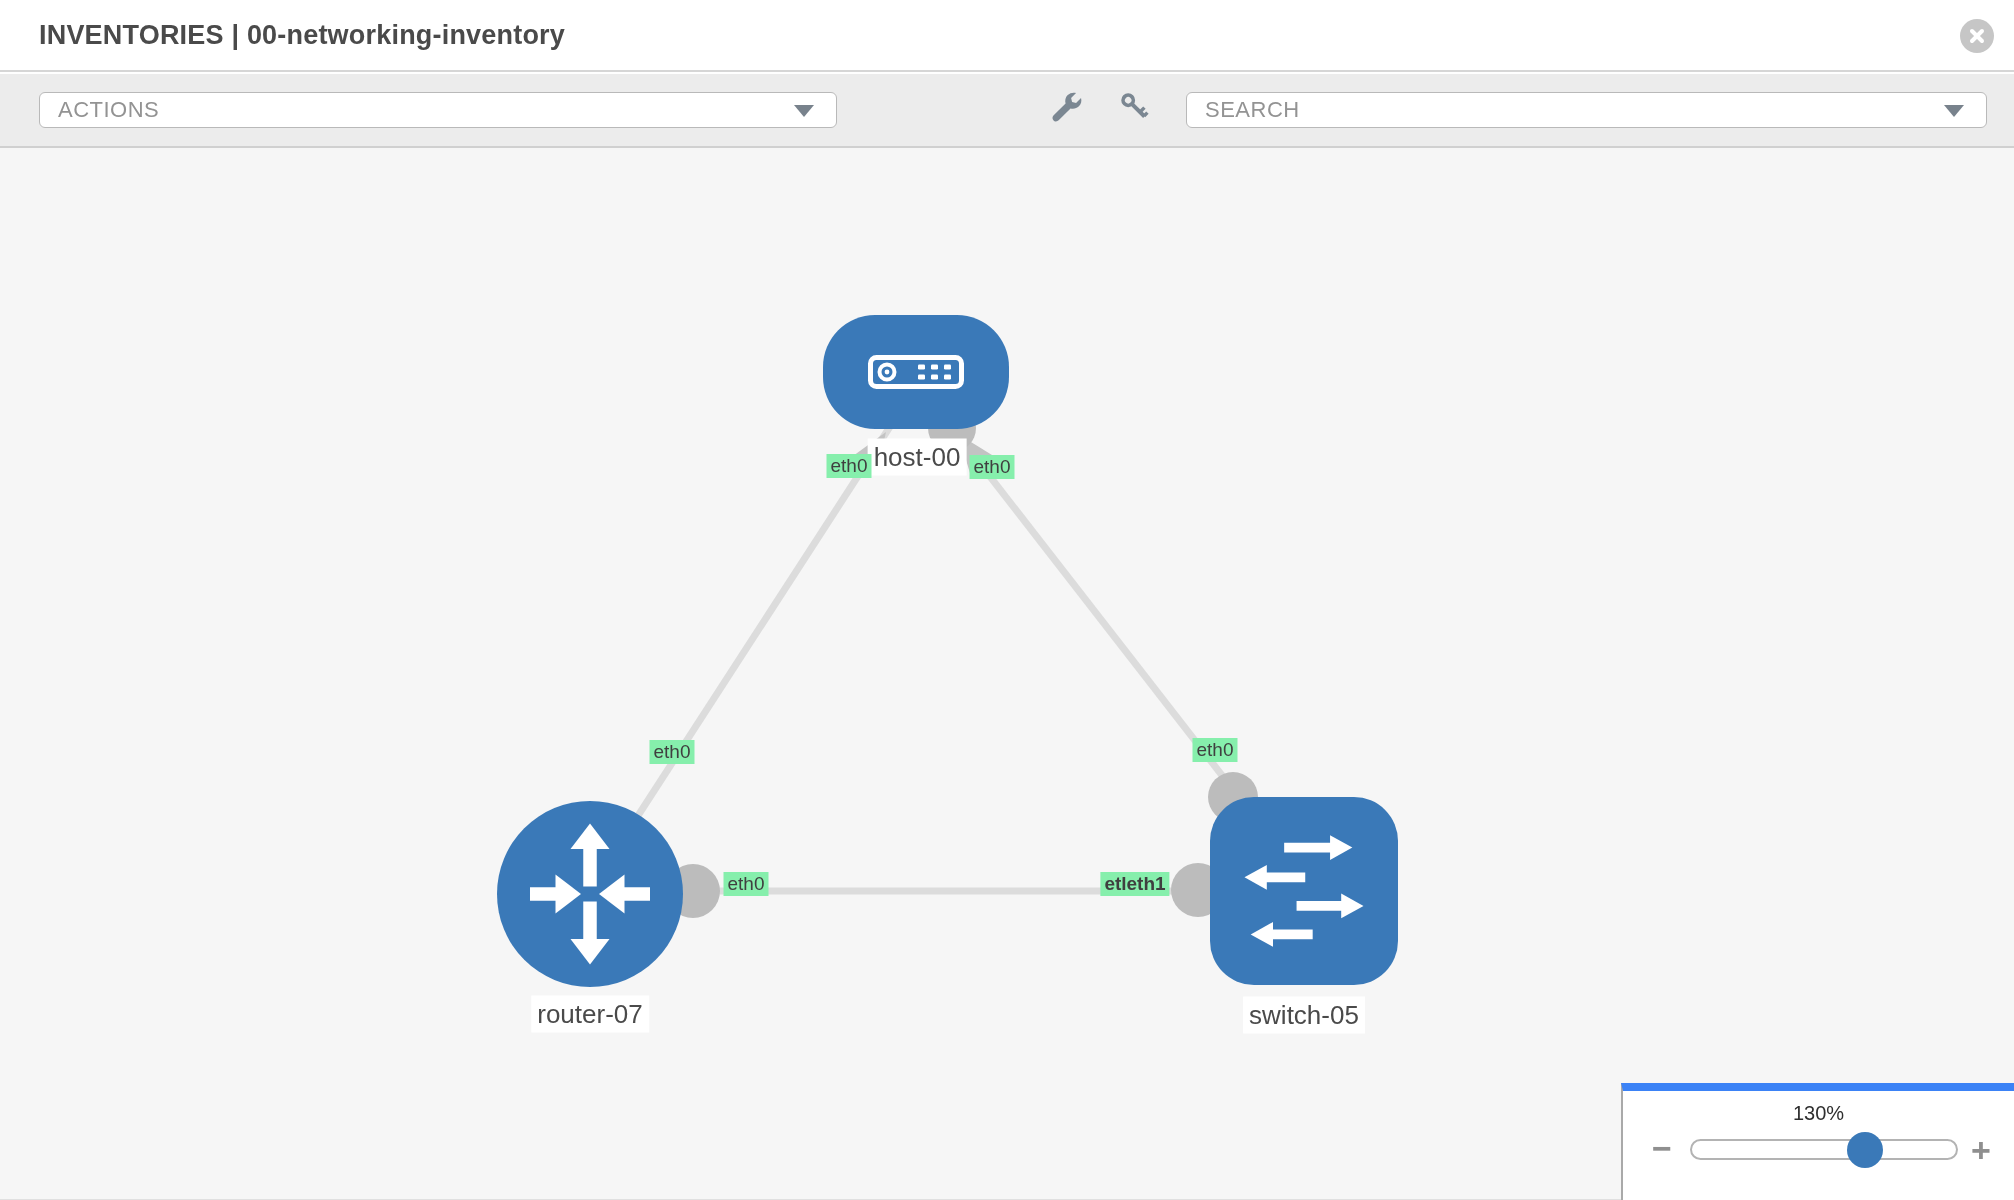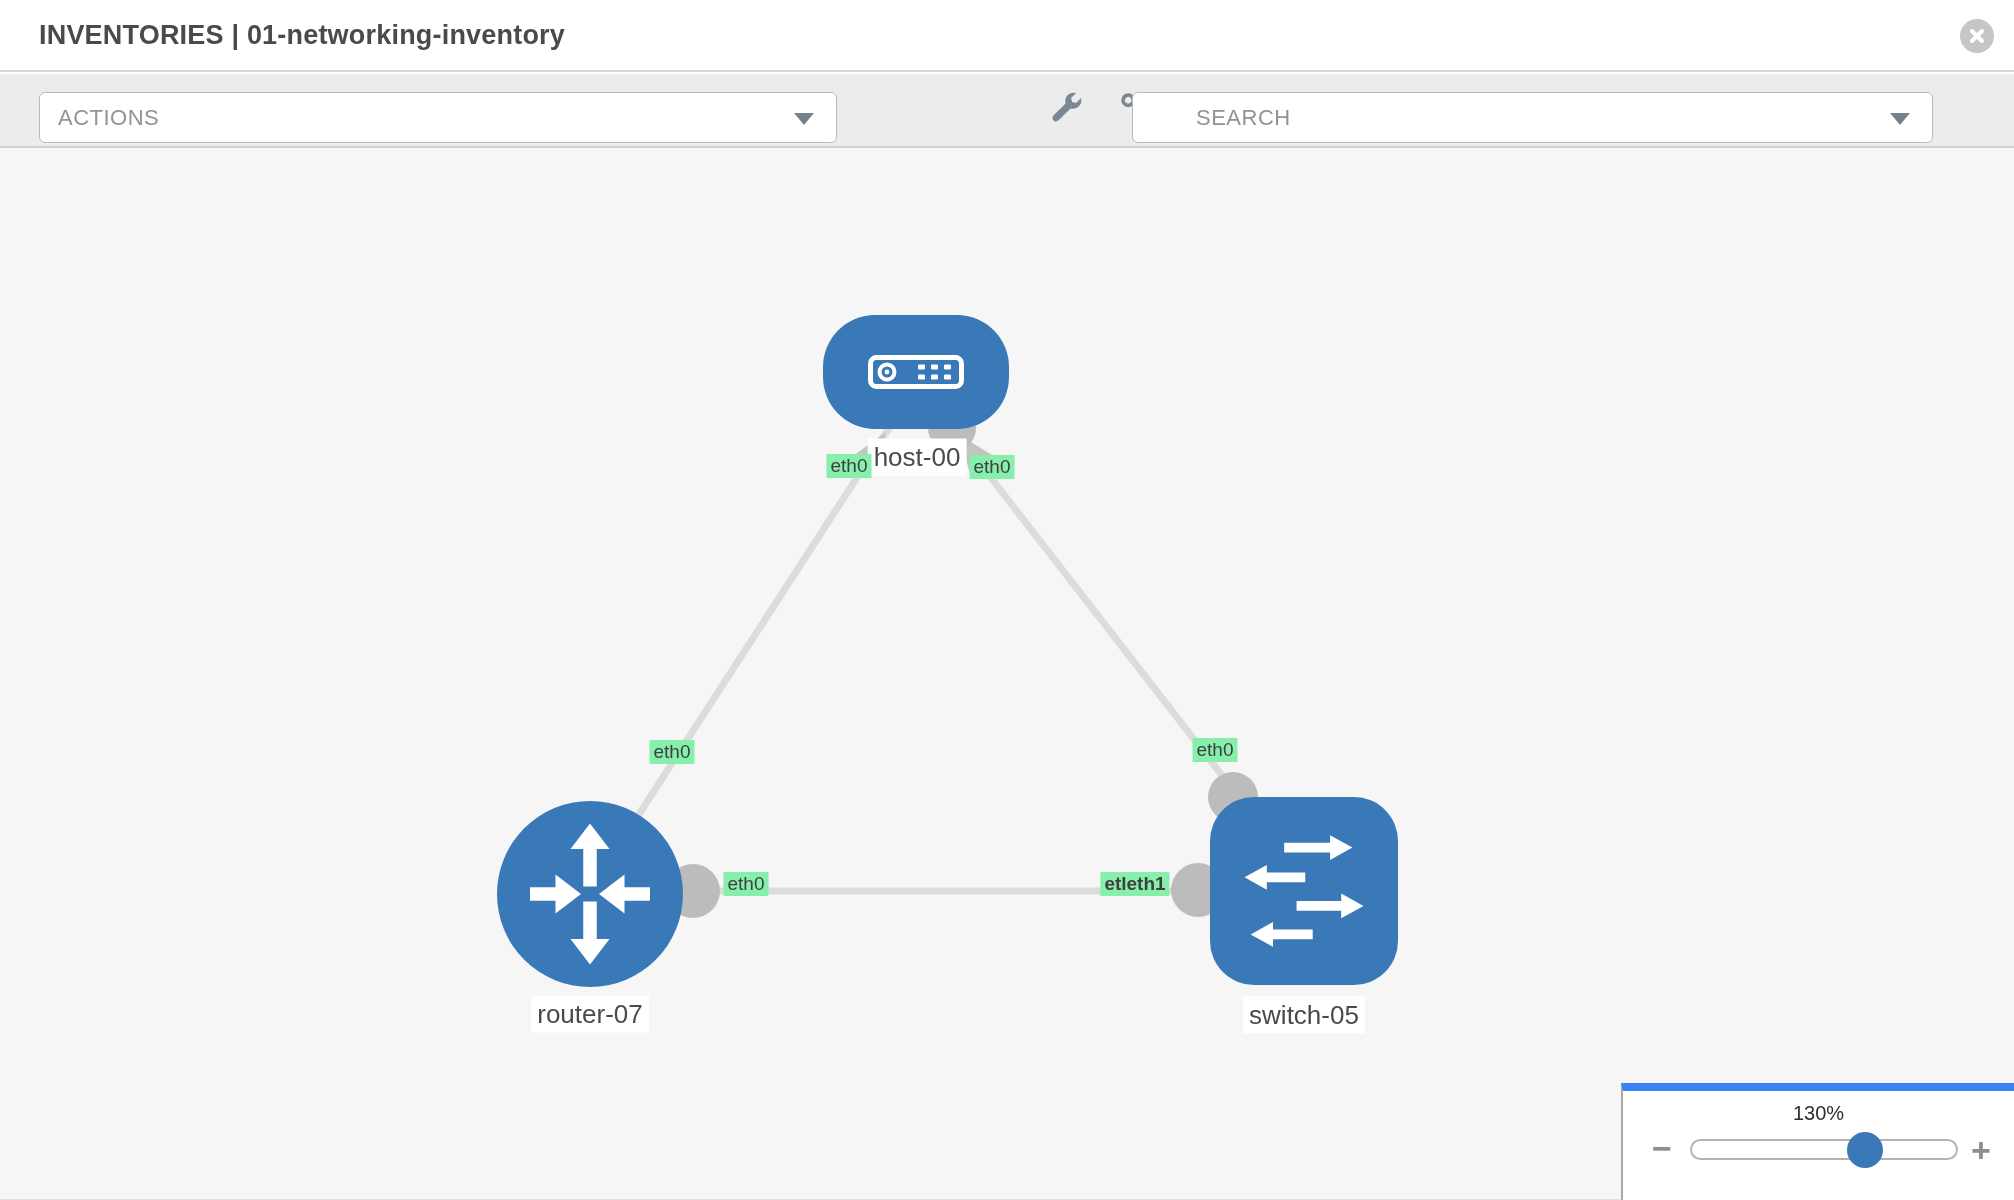--- a/index.html
+++ b/index.html
@@ -22,21 +22,21 @@
        border-bottom:2px solid #d6d6d6;}
   .hdr h1{position:absolute;left:39px;top:50%;transform:translateY(-50%);
           font-size:27px;font-weight:bold;color:#4a4a4a;letter-spacing:.2px;}
   .close-btn{position:absolute;right:20px;top:19px;width:34px;height:34px;border:none;
              border-radius:50%;background:#c6c6c6;cursor:pointer;display:flex;
              align-items:center;justify-content:center;padding:0;}
 
   
   .tbar{position:absolute;left:0;top:74px;width:100%;height:74px;background:var(--toolbar-bg);
         border-bottom:2px solid #d0d0d0;}
-  .select{position:absolute;top:18px;height:51px;background:#fff;border:1px solid #b9b9b9;
+  .select{position:absolute;top:18px;height:36px;background:#fff;border:1px solid #b9b9b9;
           border-radius:6px;display:flex;align-items:center;cursor:pointer;}
   .select .sel-txt{margin-left:18px;font-size:22px;color:var(--placeholder-gray);letter-spacing:.5px;}
   .caret{position:absolute;right:22px;top:50%;margin-top:-5px;width:0;height:0;
          border-left:10px solid transparent;border-right:10px solid transparent;
          border-top:12px solid #78828c;}
   .tool-btn{position:absolute;top:14px;width:40px;height:40px;border:none;background:transparent;
             cursor:pointer;padding:0;}
 
   
   .canvas{position:absolute;left:0;top:148px;width:2014px;height:1052px;background:var(--canvas-bg);
@@ -70,21 +70,21 @@
           border:2px solid #b3b3b3;border-radius:12px;cursor:pointer;}
   .zknob{position:absolute;left:155px;top:-9px;width:36px;height:36px;border-radius:50%;
          background:var(--node-blue);cursor:grab;}
 </style>
 </head>
 <body>
 
 <div class="app">
 
   <div class="hdr">
-    <h1>INVENTORIES | 01-networking-inventory</h1>
+    <h1>INVENTORIES | 00-networking-inventory</h1>
     <button class="close-btn">
       <svg width="18" height="18" viewBox="0 0 18 18">
         <line x1="4" y1="4" x2="14" y2="14" stroke="#fff" stroke-width="4" stroke-linecap="round"></line>
         <line x1="14" y1="4" x2="4" y2="14" stroke="#fff" stroke-width="4" stroke-linecap="round"></line>
       </svg>
     </button>
   </div>
 
   <div class="tbar">
     <div class="select" style="left:39px;width:798px;">
@@ -101,21 +101,21 @@
       <svg width="34" height="34" viewBox="0 0 24 24">
         <g transform="rotate(-45 12 12)" stroke="#7b8792" fill="none">
           <circle cx="12" cy="5.2" r="3.6" stroke-width="2.6"></circle>
           <line x1="12" y1="8.8" x2="12" y2="21.5" stroke-width="2.8"></line>
           <line x1="12" y1="17" x2="16.4" y2="17" stroke-width="2.4"></line>
           <line x1="12" y1="21" x2="15.4" y2="21" stroke-width="2.4"></line>
         </g>
       </svg>
     </button>
 
-    <div class="select" style="left:1132px;width:801px;padding-left:45px;">
+    <div class="select" style="left:1186px;width:801px;">
       <span class="sel-txt">SEARCH</span>
       <span class="caret"></span>
     </div>
   </div>
 
   <div class="canvas">
 
     <svg class="links-layer" width="2014" height="1052" viewBox="0 0 2014 1052">
       <line x1="893" y1="274" x2="608" y2="714"></line>
       <line x1="950" y1="277" x2="1245" y2="657"></line>

